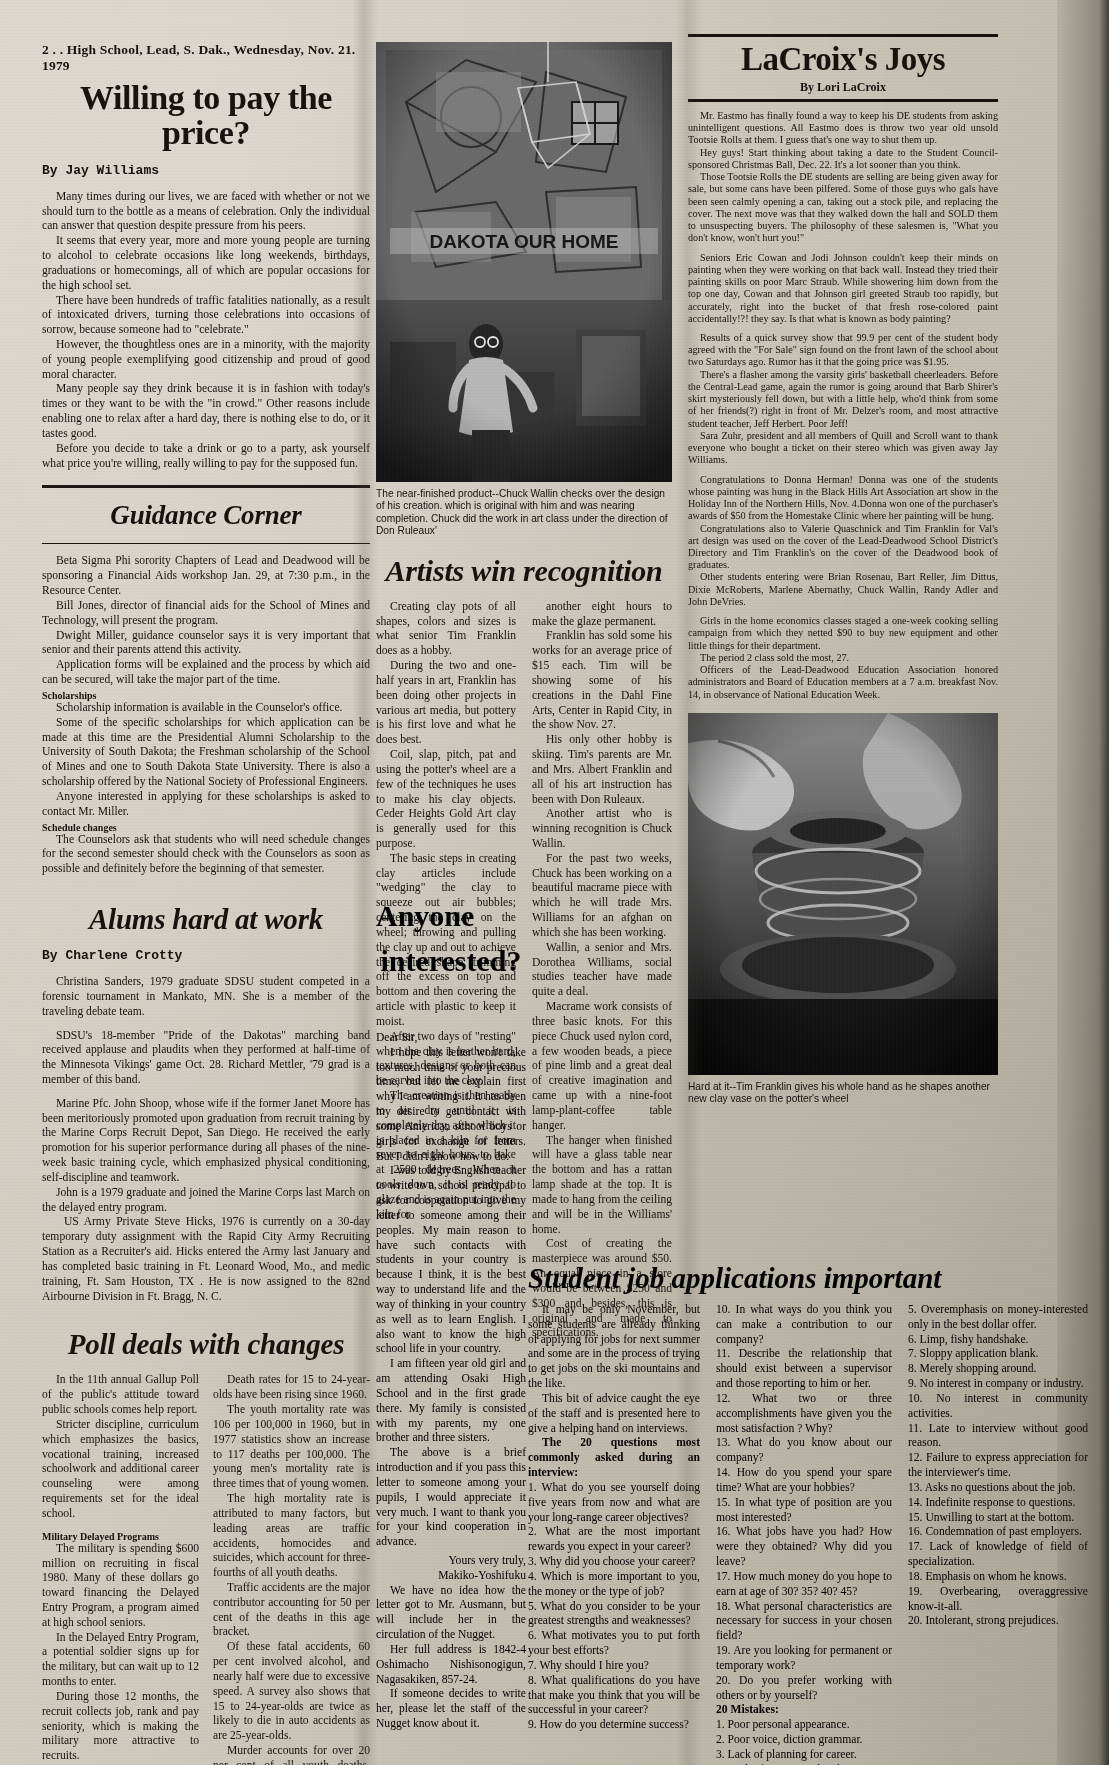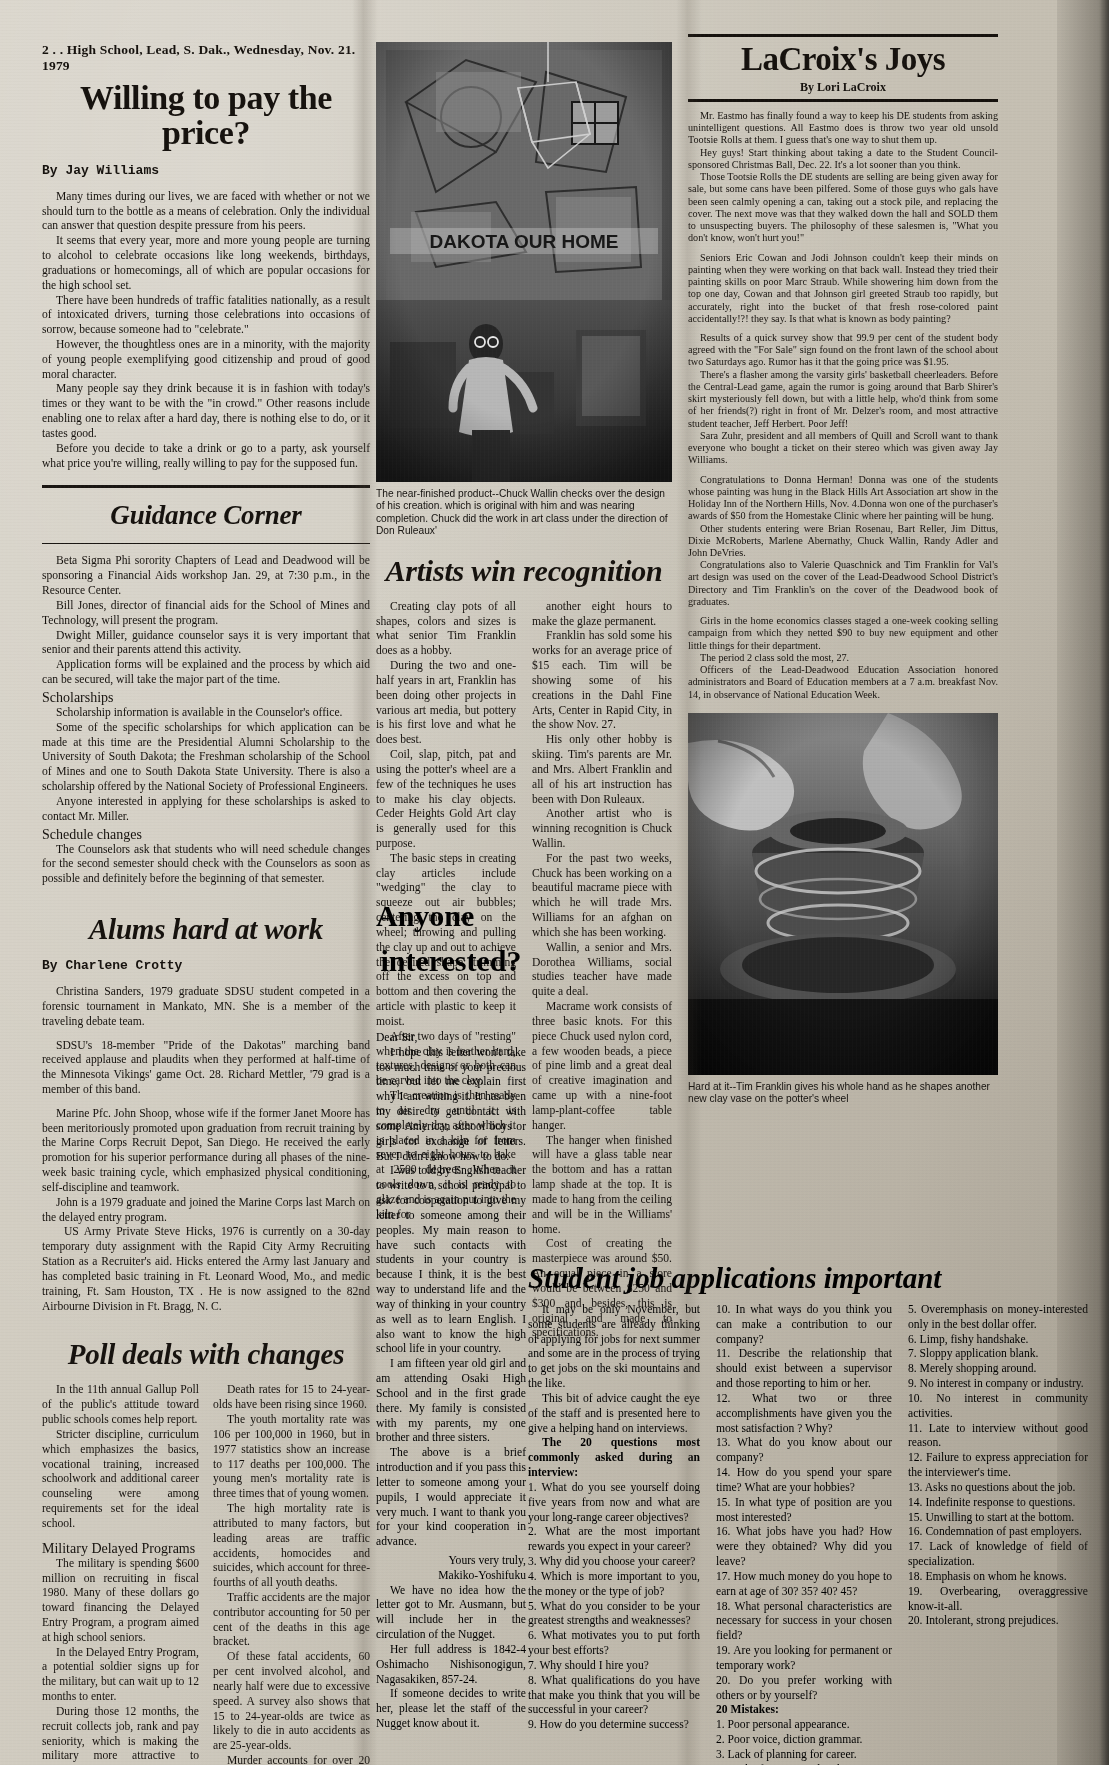--- a/index.html
+++ b/index.html
@@ -62,21 +62,21 @@
     text-align:left; font-weight:bold; font-size:13px;
     margin:0 0 12px 0; font-family:Liberation Mono, monospace;
   }
   p.body{
     margin:0; font-size:11.6px; line-height:1.28;
     text-align:justify; text-indent:14px;
     font-family:"Liberation Serif", serif;
     hyphens:auto;
   }
   p.body.noind{ text-indent:0; }
-  .sub{ font-weight:normal; font-size:14px; margin:2px 0 0 0; }
+  .sub{ font-weight:bold; font-size:10px; margin:2px 0 0 0; }
 
   .rule-thick{ border-top:3px solid #1a1612; margin:14px 0 0 0; }
   .rule-thin { border-top:1.5px solid #1a1612; margin:0 0 10px 0; }
 
   h2.section-ital{
     font-family:"Liberation Serif", serif;
     font-style:italic; font-weight:bold;
     font-size:27px; text-align:center; margin:12px 0 12px 0;
     letter-spacing:-0.2px;
   }
@@ -299,22 +299,22 @@
     <div style="border-top:3px solid #15110d; margin:4px 0 8px 0;"></div>
 
     <p class="tiny">Mr. Eastmo has finally found a way to keep his DE students from asking unintelligent questions. All Eastmo does is throw two year old unsold Tootsie Rolls at them. I guess that's one way to shut them up.</p>
     <p class="tiny">Hey guys! Start thinking about taking a date to the Student Council-sponsored Christmas Ball, Dec. 22. It's a lot sooner than you think.</p>
     <p class="tiny">Those Tootsie Rolls the DE students are selling are being given away for sale, but some cans have been pilfered. Some of those guys who gals have been seen calmly opening a can, taking out a stock pile, and replacing the cover. The next move was that they walked down the hall and SOLD them to unsuspecting buyers. The philosophy of these salesmen is, "What you don't know, won't hurt you!"</p>
     <p class="tiny" style="margin-top:7px;">Seniors Eric Cowan and Jodi Johnson couldn't keep their minds on painting when they were working on that back wall. Instead they tried their painting skills on poor Marc Straub. While showering him down from the top one day, Cowan and that Johnson girl greeted Straub too rapidly, but accurately, right into the bucket of that fresh rose-colored paint accidentally!?! they say. Is that what is known as body painting?</p>
     <p class="tiny" style="margin-top:7px;">Results of a quick survey show that 99.9 per cent of the student body agreed with the "For Sale" sign found on the front lawn of the school about two Saturdays ago. Rumor has it that the going price was $1.95.</p>
     <p class="tiny">There's a flasher among the varsity girls' basketball cheerleaders. Before the Central-Lead game, again the rumor is going around that Barb Shirer's skirt mysteriously fell down, but with a little help, who'd think from some of her friends(?) right in front of Mr. Delzer's room, and most attractive student teacher, Jeff Herbert. Poor Jeff!</p>
     <p class="tiny">Sara Zuhr, president and all members of Quill and Scroll want to thank everyone who bought a ticket on their stereo which was given away Jay Williams.</p>
     <p class="tiny" style="margin-top:7px;">Congratulations to Donna Herman! Donna was one of the students whose painting was hung in the Black Hills Art Association art show in the Holiday Inn of the Northern Hills, Nov. 4.Donna won one of the purchaser's awards of $50 from the Homestake Clinic where her painting will be hung.</p>
+    <p class="tiny">Congratulations also to Valerie Quaschnick and Tim Franklin for Val's art design was used on the cover of the Lead-Deadwood School District's Directory and Tim Franklin's on the cover of the Deadwood book of graduates.</p>
     <p class="tiny">Other students entering were Brian Rosenau, Bart Reller, Jim Dittus, Dixie McRoberts, Marlene Abernathy, Chuck Wallin, Randy Adler and John DeVries.</p>
-    <p class="tiny">Congratulations also to Valerie Quaschnick and Tim Franklin for Val's art design was used on the cover of the Lead-Deadwood School District's Directory and Tim Franklin's on the cover of the Deadwood book of graduates.</p>
     <p class="tiny" style="margin-top:7px;">Girls in the home economics classes staged a one-week cooking selling campaign from which they netted $90 to buy new equipment and other little things for their department.</p>
     <p class="tiny">The period 2 class sold the most, 27.</p>
     <p class="tiny">Officers of the Lead-Deadwood Education Association honored administrators and Board of Education members at a 7 a.m. breakfast Nov. 14, in observance of National Education Week.</p>
 
     <div class="photo" style="width:310px; height:362px; margin-top:12px;">
       <svg width="310" height="362" viewBox="0 0 310 362" style="display:block">
         <defs>
           <linearGradient id="bgP" x1="0" y1="0" x2="0" y2="1">
             <stop offset="0%" stop-color="#8e8a81"></stop>
             <stop offset="60%" stop-color="#4b4740"></stop>

